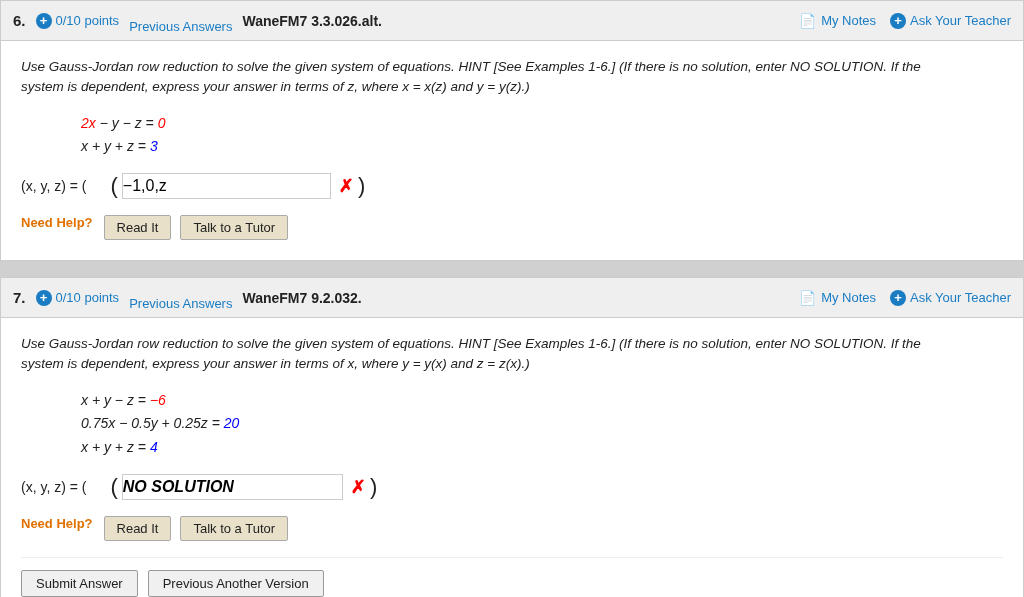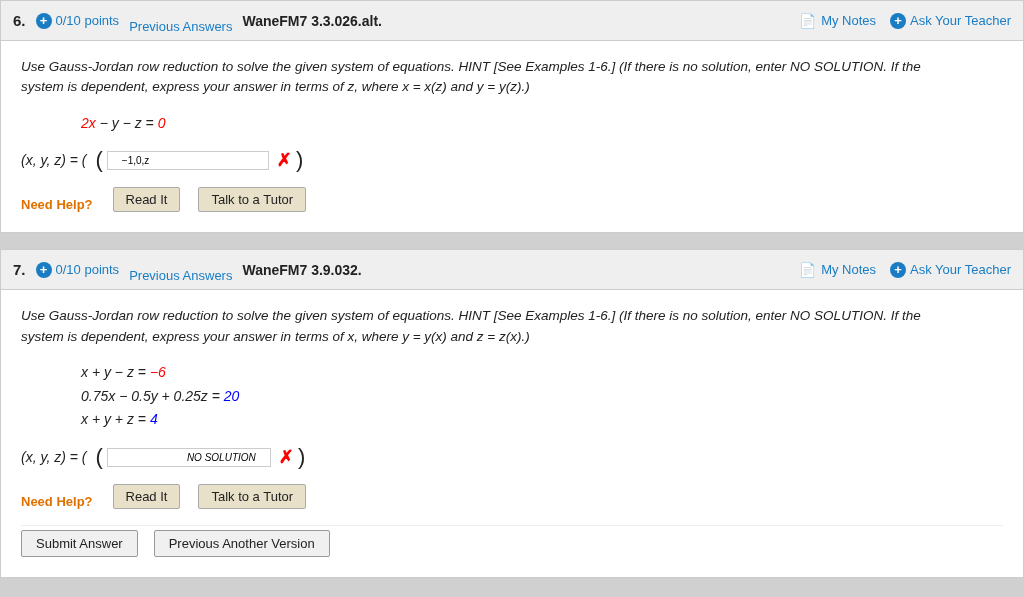--- a/index.html
+++ b/index.html
@@ -114,76 +114,74 @@
     .eq-red { color: red; }
     .eq-blue { color: blue; }
     .answer-row {
       display: flex;
       align-items: center;
       margin-bottom: 16px;
       font-size: 14px;
       gap: 4px;
     }
     .answer-label {
-      font-style: italic;
-      margin-right: 5px;
+      margin-right: 20px;
     }
     .paren {
       font-size: 22px;
       line-height: 1;
       color: #222;
     }
     .answer-input {
       border: 1px solid #ccc;
-      padding: 3px 14px;
-      font-size: 10px;
+      padding: 3px 0;
+      font-size: 16px;
       min-width: 100px;
       background: #fff;
     }
     .answer-input.no-solution {
       font-style: italic;
-      font-weight: normal;
+      font-weight: bold;
       min-width: 140px;
-      text-align: right;
     }
     .x-mark {
       color: red;
       font-size: 18px;
       font-weight: bold;
       margin-left: 4px;
       cursor: pointer;
     }
     .need-help {
       color: #e07000;
       font-weight: bold;
       font-size: 13px;
       margin-right: 8px;
     }
     .help-row {
       display: flex;
-      align-items: flex-end;
-      gap: 12px;
+      align-items: flex-start;
+      gap: 3px;
     }
     .help-btn {
       display: inline-block;
       padding: 4px 12px;
       font-size: 13px;
       border: 1px solid #aaa;
       background: #e8e0c8;
       color: #222;
       cursor: pointer;
       margin-right: 6px;
       border-radius: 2px;
     }
     .action-row {
       display: flex;
       align-items: center;
-      gap: 16px;
+      gap: 10px;
       margin-top: 16px;
-      padding-top: 4px;
+      padding-top: 12px;
       border-top: 1px solid #eee;
     }
     .action-btn {
       padding: 5px 14px;
       font-size: 13px;
       border: 1px solid #999;
       background: #f0f0f0;
       color: #222;
       cursor: pointer;
       border-radius: 2px;
@@ -210,20 +208,21 @@
       <span class="ask-teacher-btn">
         <span class="plus-circle">+</span>
         <span>Ask Your Teacher</span>
       </span>
     </div>
   </div>
       <div class="question-body">
         <div class="question-text">Use Gauss-Jordan row reduction to solve the given system of equations. HINT [See Examples 1-6.] (If there is no solution, enter NO SOLUTION. If the<br>system is dependent, express your answer in terms of z, where x = x(z) and y = y(z).)</div>
         <div class="equations-block">
           <div><span class="eq-red">2x</span><span> − y − z = </span><span class="eq-red">0</span></div>
+          <div><span> x + y + z = </span><span class="eq-blue">3</span></div>
         </div>
         <div class="answer-row">
           <span class="answer-label">(x, y, z) = (</span>
           <span class="paren">(</span>
           <input type="text" class="answer-input" value="−1,0,z" style="">
           <span class="x-mark">✗</span>
           <span class="paren">)</span>
         </div>
         <div class="help-row">
           <span class="need-help">Need Help?</span>
@@ -233,21 +232,21 @@
       </div>
     </div>
     <div class="question-block">
       <div class="question-header">
     <span class="question-number">7.</span>
     <a class="points-btn">
       <span class="plus-circle">+</span>
       <span>0/10 points</span>
     </a>
     <a class="prev-answers">Previous Answers</a>
-    <span class="assignment-title">WaneFM7 3.9.032.</span>
+    <span class="assignment-title">WaneFM7 9.2.032.</span>
     <div class="header-right">
       <span class="my-notes-btn">
         <span class="note-icon">📄</span>
         <span>My Notes</span>
       </span>
       <span class="ask-teacher-btn">
         <span class="plus-circle">+</span>
         <span>Ask Your Teacher</span>
       </span>
     </div>

